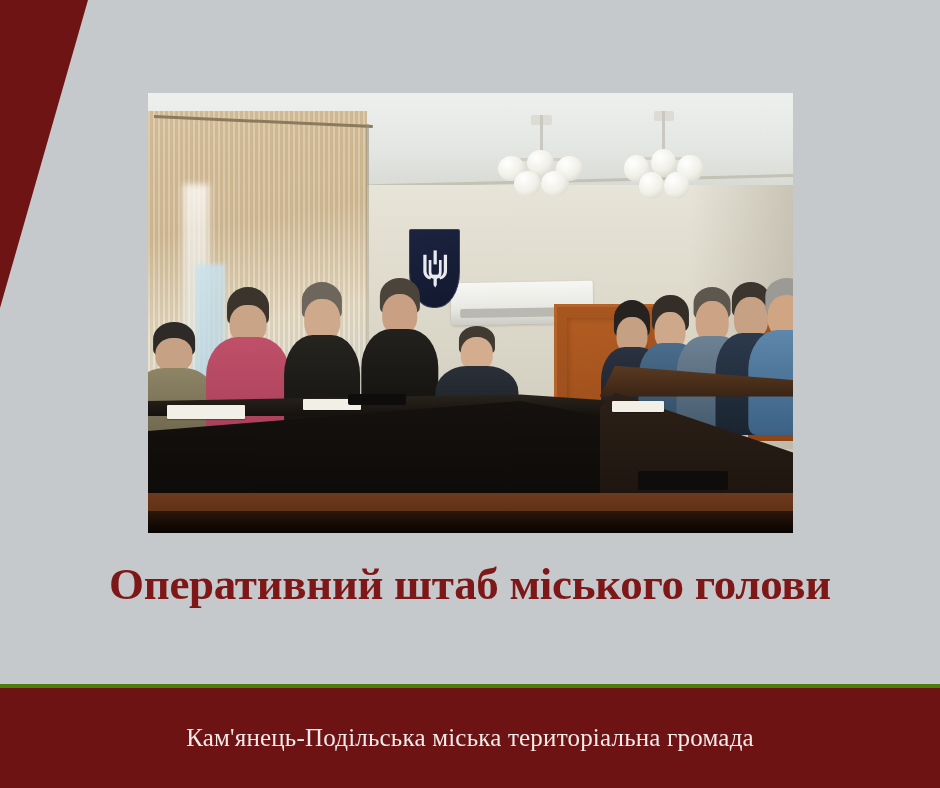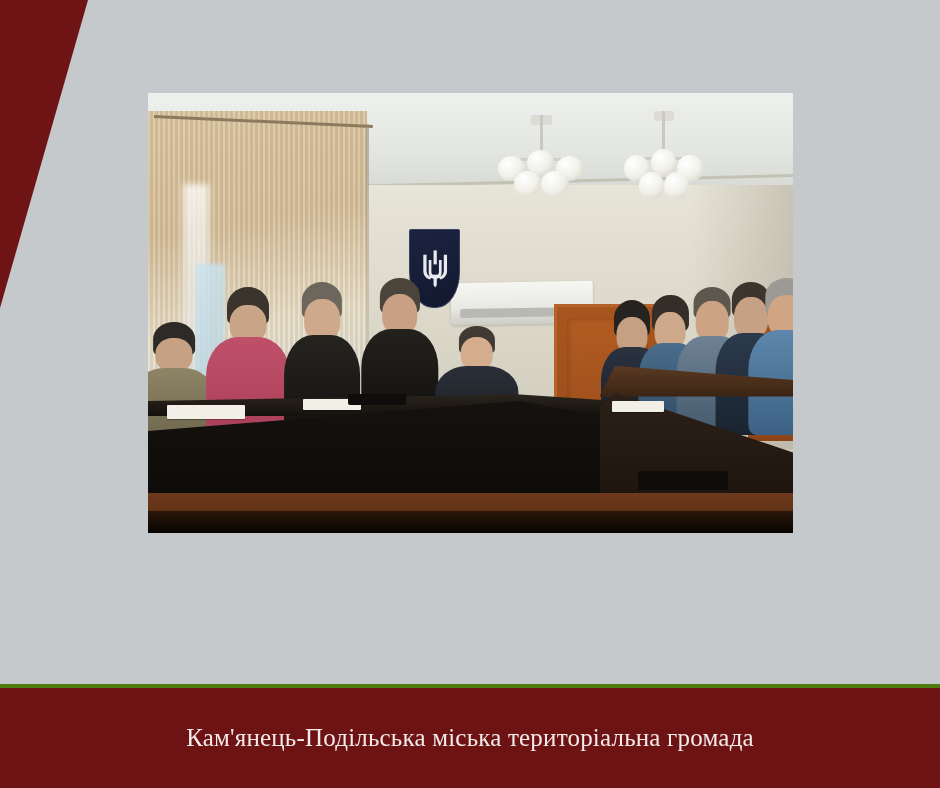--- a/index.html
+++ b/index.html
@@ -494,18 +494,19 @@
       <div class="papers" style="left:24%; top:69.5%; width:9%; height:2.6%;"></div>
       <div class="papers" style="left:72%; top:70%; width:8%; height:2.4%;"></div>
       <div class="dark-folder" style="left:31%; top:68.4%; width:9%; height:2.6%;"></div>
       <div class="dark-folder" style="left:76%; top:86%; width:14%; height:4.2%;"></div>
 
       <div class="floor"></div>
       <div class="floor-shadow"></div>
     </div>
   </div>
 
+  <div class="headline">Оперативний штаб міського голови</div>
 
   <div class="footer-band">
     <div class="footer-text">Кам'янець-Подільська міська територіальна громада</div>
   </div>
 
 </div>
 
 </body></html>

